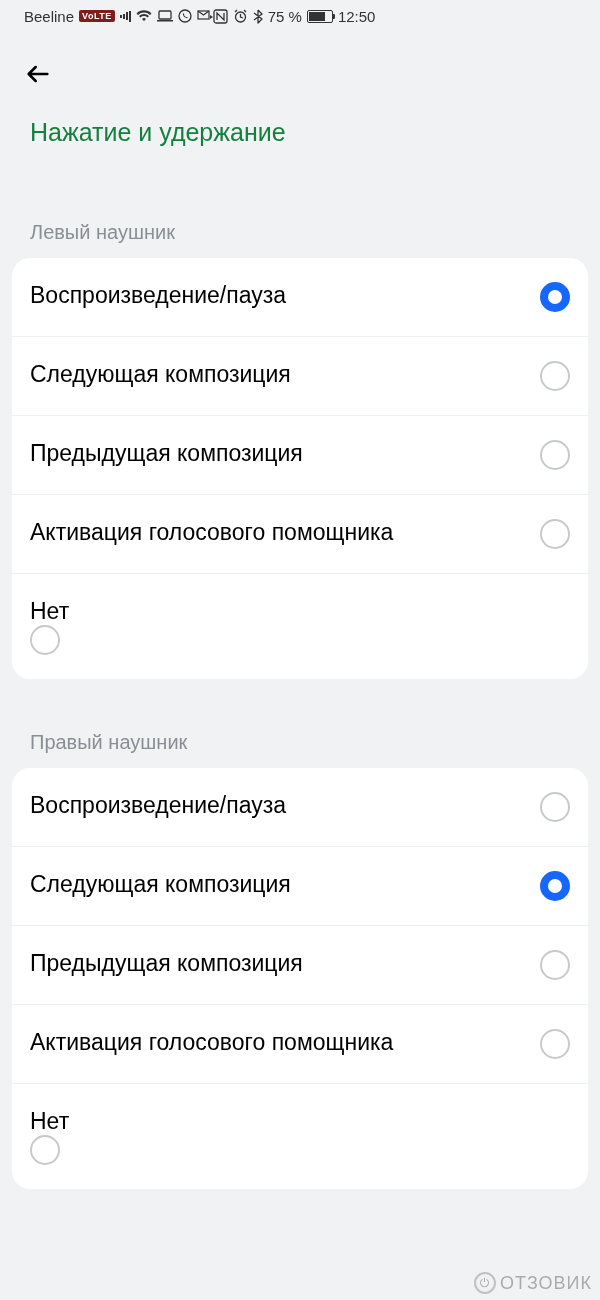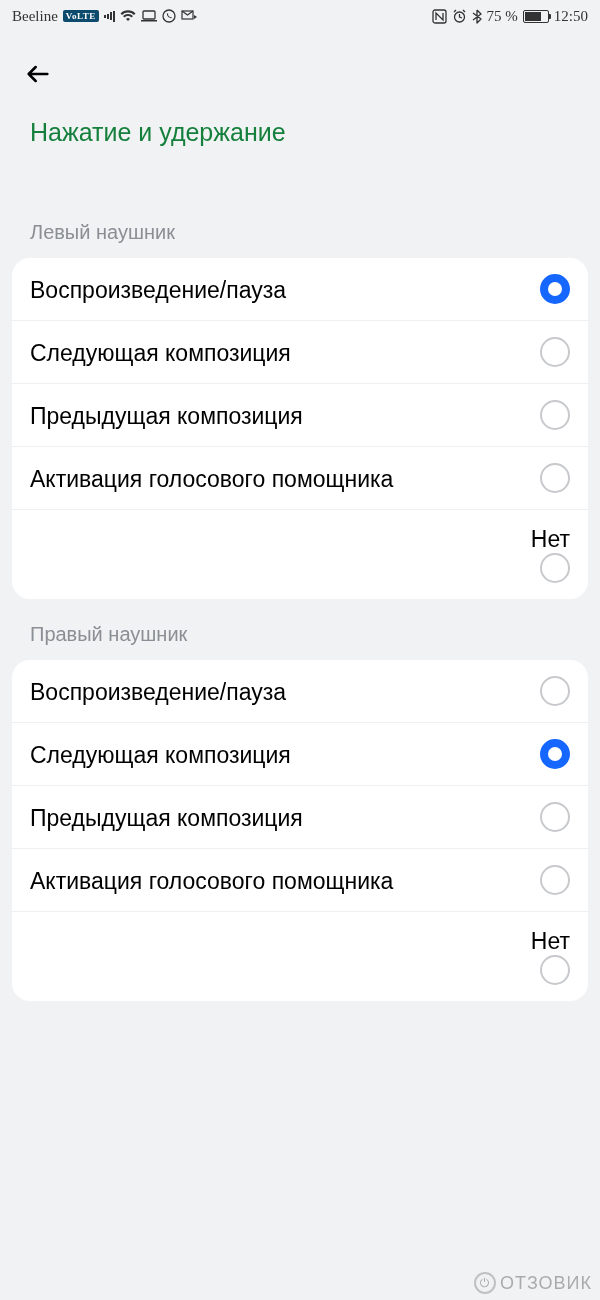--- a/index.html
+++ b/index.html
@@ -6,32 +6,31 @@
 html, body { width: 600px; height: 1300px; overflow: hidden; }
 body {
   font-family: -apple-system, "Helvetica Neue", Arial, sans-serif;
   background: #f1f2f3;
   color: #000;
   position: relative;
 }
 .status-bar {
   height: 32px;
   display: flex;
-  justify-content: space-between;
+  justify-content: flex-start;
   align-items: center;
-  padding: 0 12px;
+  padding: 0 24px;
   font-size: 15px;
   color: #333;
   background: #f1f2f3;
-  font-family: Liberation Serif, serif;
 }
 .status-left, .status-right { display: flex; align-items: center; gap: 5px; }
 .status-left span, .status-right span { display: inline-flex; align-items: center; }
 .volte-badge {
-  background: #0c4a6e; color: #fff; font-size: 9px; font-weight: 700;
+  background: #7f1d1d; color: #fff; font-size: 9px; font-weight: 700;
   padding: 1px 3px; border-radius: 2px; letter-spacing: 0.5px;
 }
 .signal-bars { display: inline-flex; align-items: flex-end; gap: 1px; height: 12px; }
 .signal-bars i { width: 2px; background: #333; display: inline-block; }
 .signal-bars i:nth-child(1){height:3px}.signal-bars i:nth-child(2){height:5px}
 .signal-bars i:nth-child(3){height:8px}.signal-bars i:nth-child(4){height:11px}
 .wifi-icon, .nfc-icon { font-size: 14px; }
 .battery-icon {
   display:inline-block; width: 26px; height: 13px; border:1px solid #333;
   border-radius: 2px; position: relative;
@@ -56,29 +55,29 @@
 }
 .tab {
   font-size: 25px; color:#15803d; padding-bottom: 10px;
   border-bottom: 4px solid transparent;
 }
 .tab.active { color:#1567ff; font-weight:600; border-bottom-color:#1567ff; }
 
 .section-label {
   font-size: 20px; color:#8a8f95; padding: 60px 30px 14px 30px;
 }
-.section-label.second { padding-top: 24px; }
+.section-label.second { padding-top: 52px; }
 
 .card {
   background:#fff; border-radius: 18px; margin: 0 12px;
   overflow:hidden;
 }
 .row {
-  display:flex; align-items:flex-end; justify-content:space-between;
-  padding: 16px 18px; border-bottom:1px solid #eef0f1;
+  display:flex; align-items:flex-start; justify-content:space-between;
+  padding: 24px 18px; border-bottom:1px solid #eef0f1;
 }
 .row:last-child { border-bottom:none;flex-direction:column; }
 .row-label { font-size: 23px; color:#000; font-weight:500; }
 .radio {
   width:30px; height:30px; border-radius:50%; border:2px solid #c7c9cc;
   position:relative; flex-shrink:0;
 }
 .radio.selected { border:8px solid #1567ff; }
 
 .watermark {

